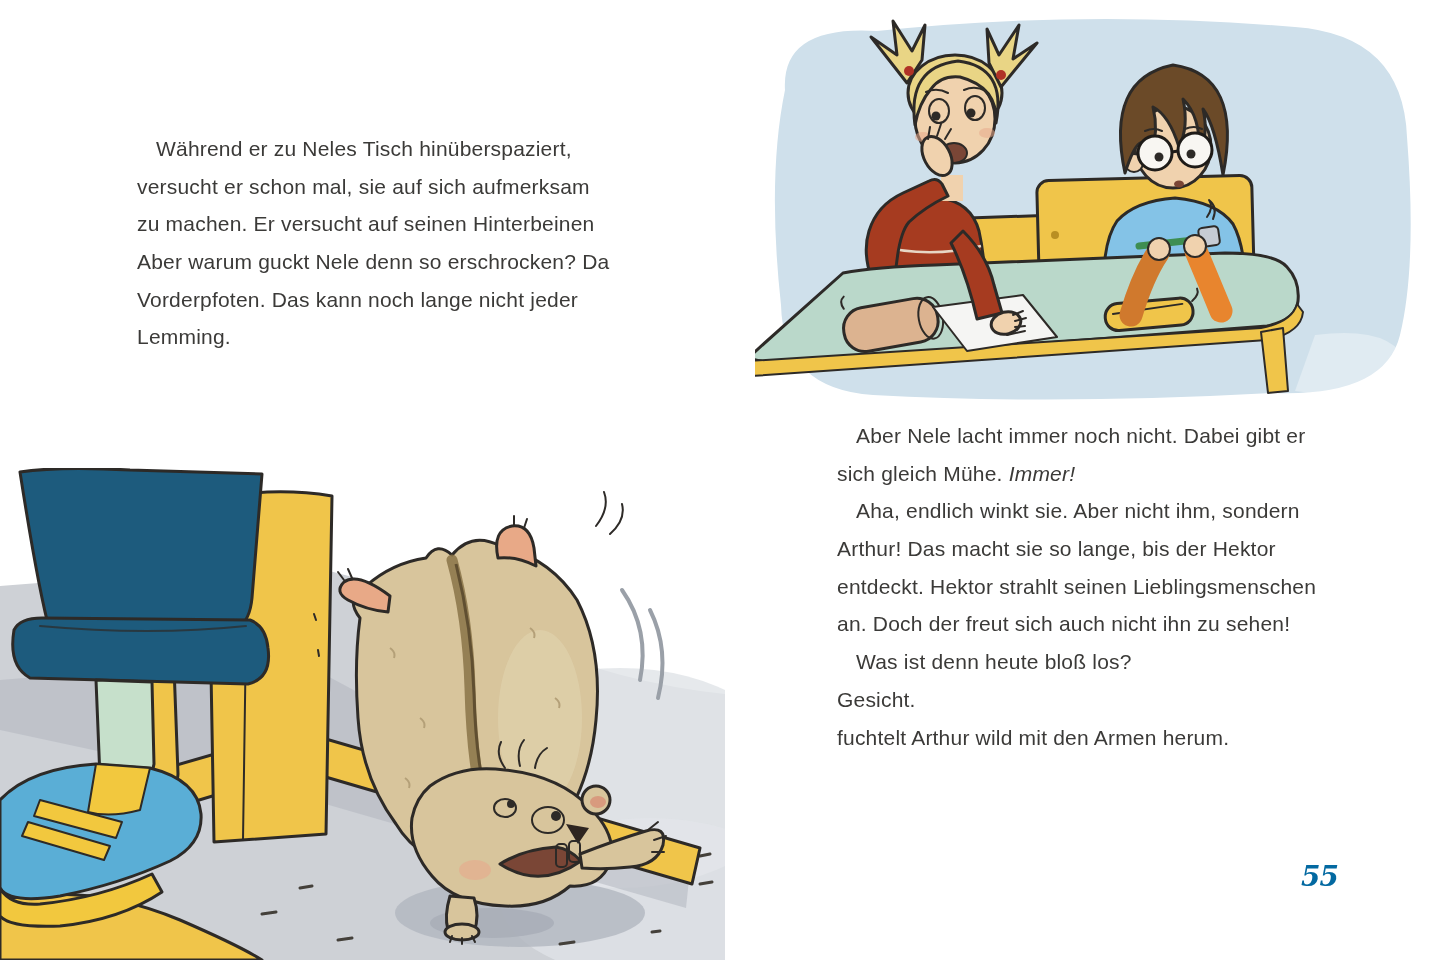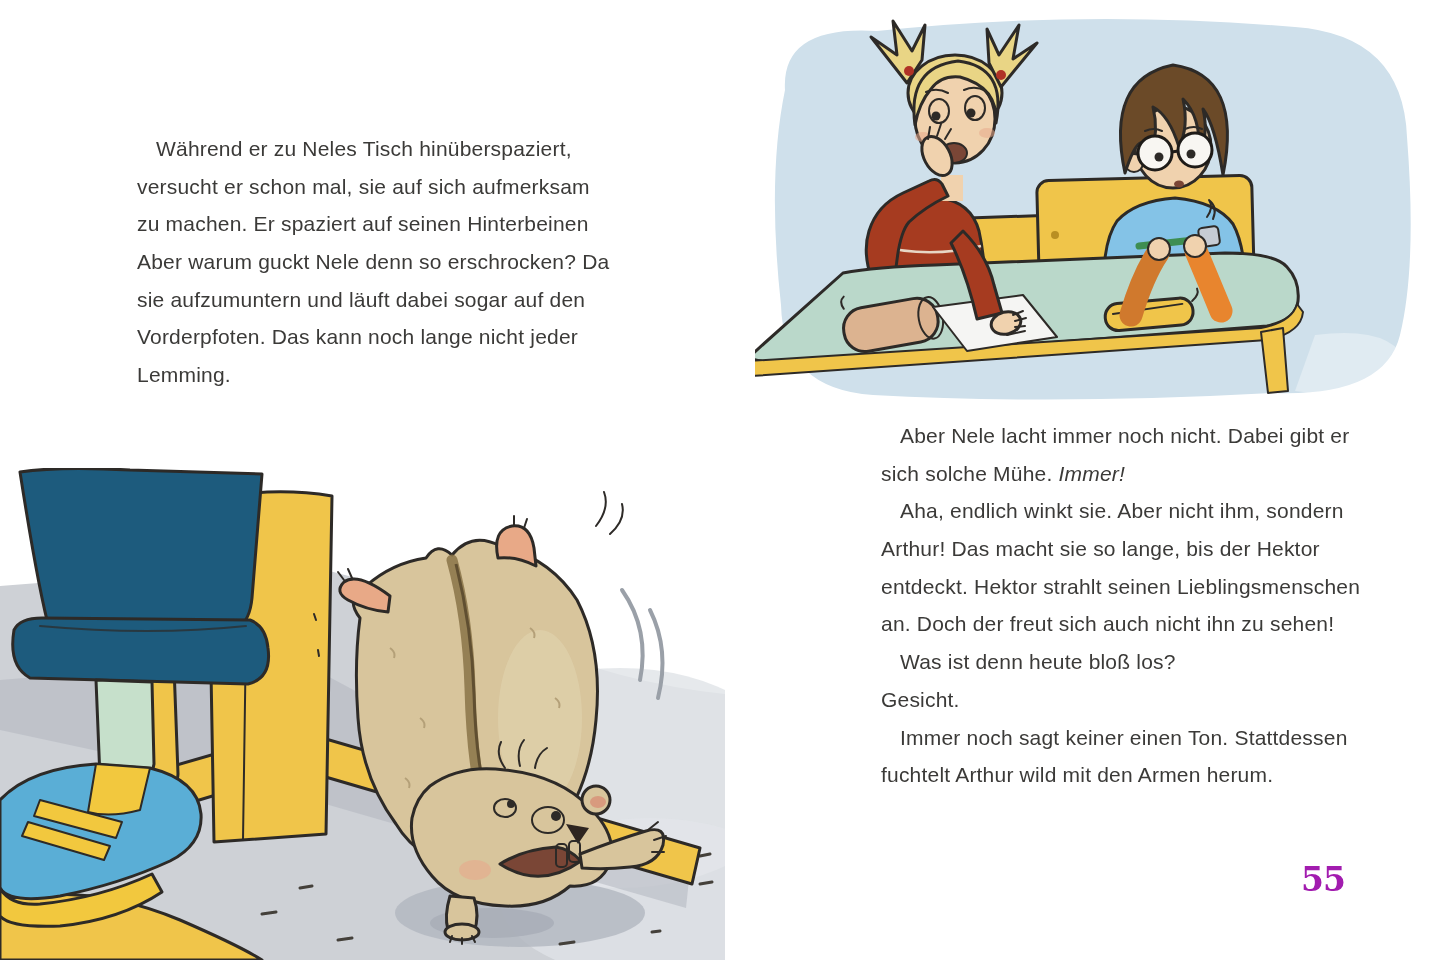--- a/index.html
+++ b/index.html
@@ -10,25 +10,25 @@
   }
   .spread{position:absolute;inset:0;background:var(--page_bg,#fff);}
   .textblock{
     position:absolute;color:var(--text_ink,#3b3a38);
     font-size:21px;line-height:37.7px;letter-spacing:.2px;white-space:nowrap;
   }
   .textblock .line{height:37.7px;}
   .textblock .indent{padding-left:19px;}
   .it{font-style:italic;}
   #left-text{left:137px;top:130px;}
-  #right-text{left:837px;top:417px;margin-left:44px;}
+  #right-text{left:837px;top:417px;}
   .pageno{
     position:absolute;left:1301px;top:860px;
-    font-family:"DejaVu Serif",serif;font-weight:bold;
-    font-size:33px;color:#a21caf;letter-spacing:-1px;
+    font-family:"DejaVu Serif",serif;font-style:italic;font-weight:bold;
+    font-size:28px;color:#0369a1;letter-spacing:-1px;
   }
   svg{position:absolute;display:block;}
   #ill-right{left:755px;top:5px;}
   #ill-left{left:0px;top:468px;}
   .ink{stroke:var(--outline_ink,#2d2a27);stroke-width:3;stroke-linejoin:round;stroke-linecap:round;}
   .ink2{stroke:var(--outline_ink,#2d2a27);stroke-width:2;stroke-linejoin:round;stroke-linecap:round;fill:none;}
   .nofill{fill:none;}
 </style>
 </head>
 <body>
@@ -244,34 +244,32 @@
       </g>
       <g class="ink2">
         <path d="M 596 58 q 14 -18 8 -34 M 610 66 q 16 -14 12 -30"></path>
       </g>
     </g>
   </svg>
 
   <div id="left-text" class="textblock">
     <div class="line indent">Während er zu Neles Tisch hinüberspaziert,</div>
     <div class="line">versucht er schon mal, sie auf sich aufmerksam</div>
-    <div class="line">zu machen. Er spaziert auf seinen Hinterbeinen</div>
+    <div class="line">zu machen. Er versucht auf seinen Hinterbeinen</div>
     <div class="line">Aber warum guckt Nele denn so erschrocken? Da</div>
-    <div class="line">sie aufzumuntern und läuft dabei sogar auf den</div>
     <div class="line">Vorderpfoten. Das kann noch lange nicht jeder</div>
     <div class="line">Lemming.</div>
   </div>
 
   <div id="right-text" class="textblock">
     <div class="line indent">Aber Nele lacht immer noch nicht. Dabei gibt er</div>
-    <div class="line"><span>sich solche Mühe. </span><span class="it">Immer!</span></div>
+    <div class="line"><span>sich gleich Mühe. </span><span class="it">Immer!</span></div>
     <div class="line indent">Aha, endlich winkt sie. Aber nicht ihm, sondern</div>
     <div class="line">Arthur! Das macht sie so lange, bis der Hektor</div>
     <div class="line">entdeckt. Hektor strahlt seinen Lieblingsmenschen</div>
     <div class="line">an. Doch der freut sich auch nicht ihn zu sehen!</div>
     <div class="line indent">Was ist denn heute bloß los?</div>
     <div class="line">Gesicht.</div>
-    <div class="line indent">Immer noch sagt keiner einen Ton. Stattdessen</div>
     <div class="line">fuchtelt Arthur wild mit den Armen herum.</div>
   </div>
 
   <div class="pageno">55</div>
 </div>
 
 </body></html>

